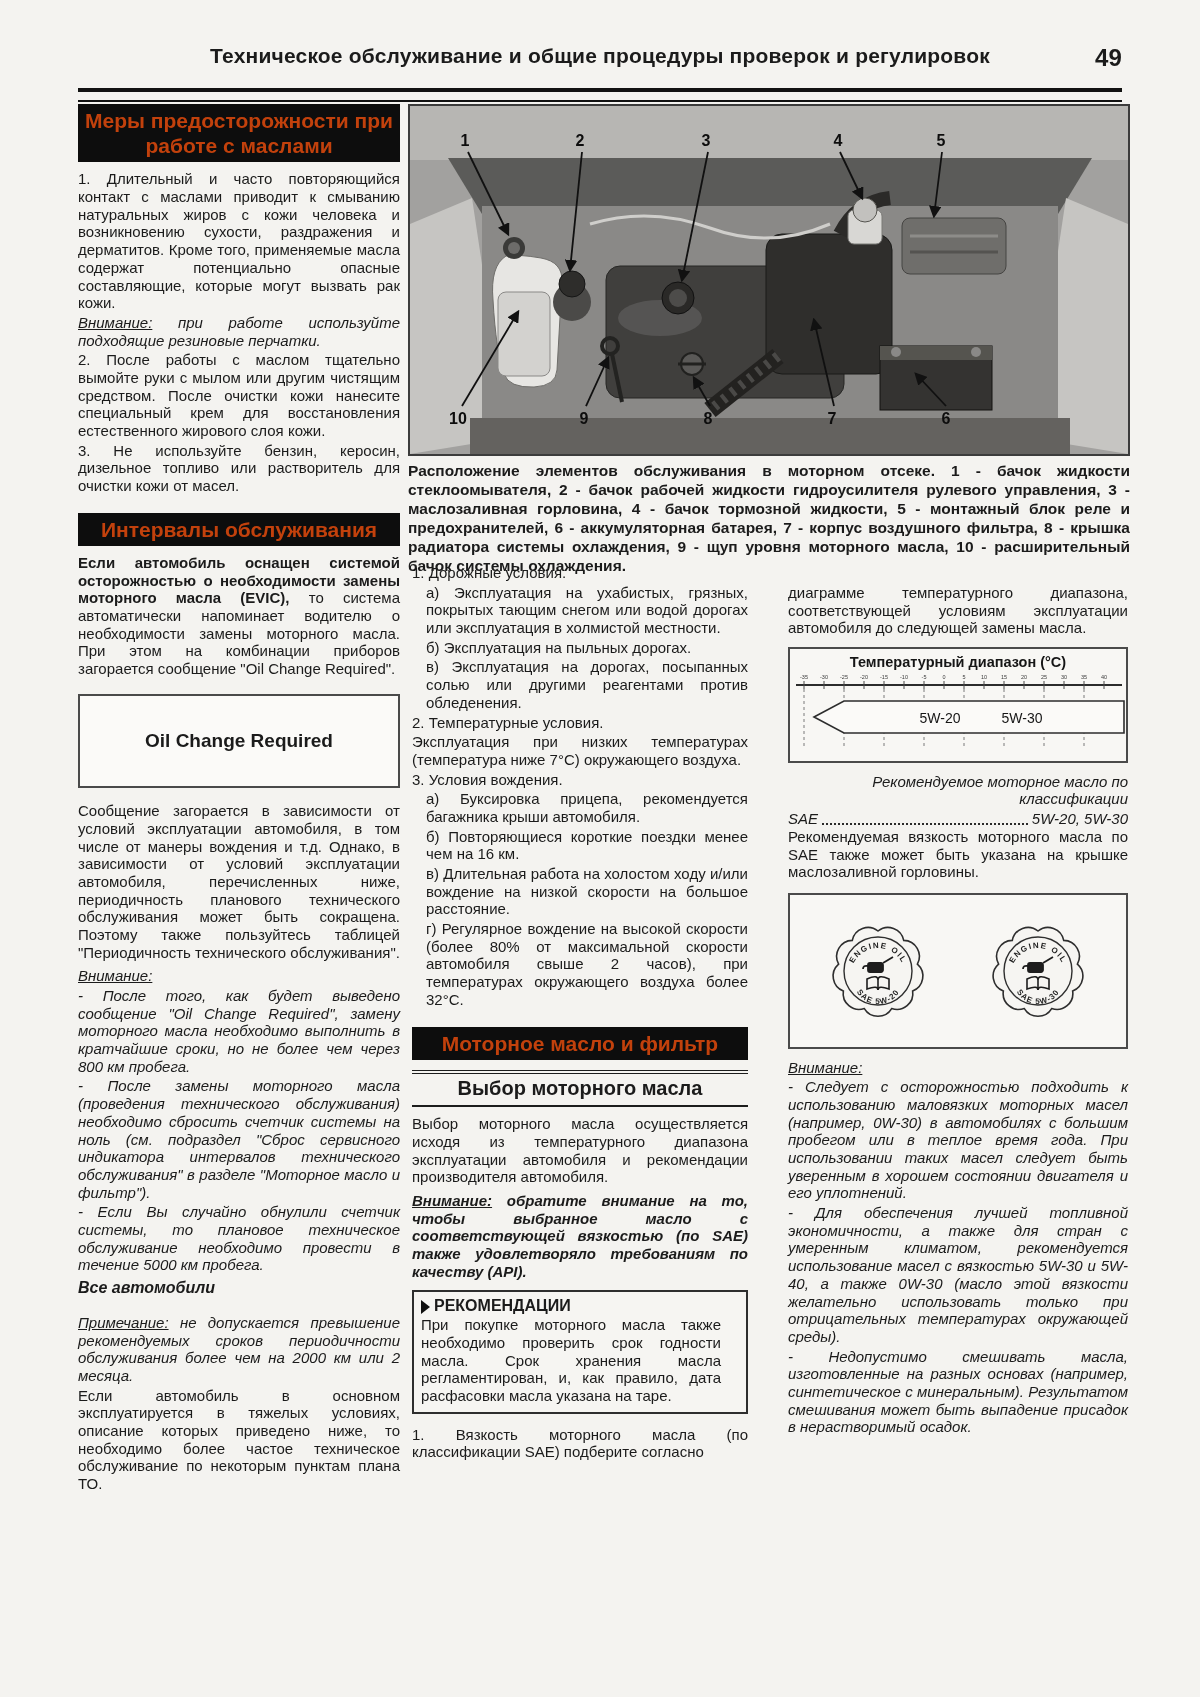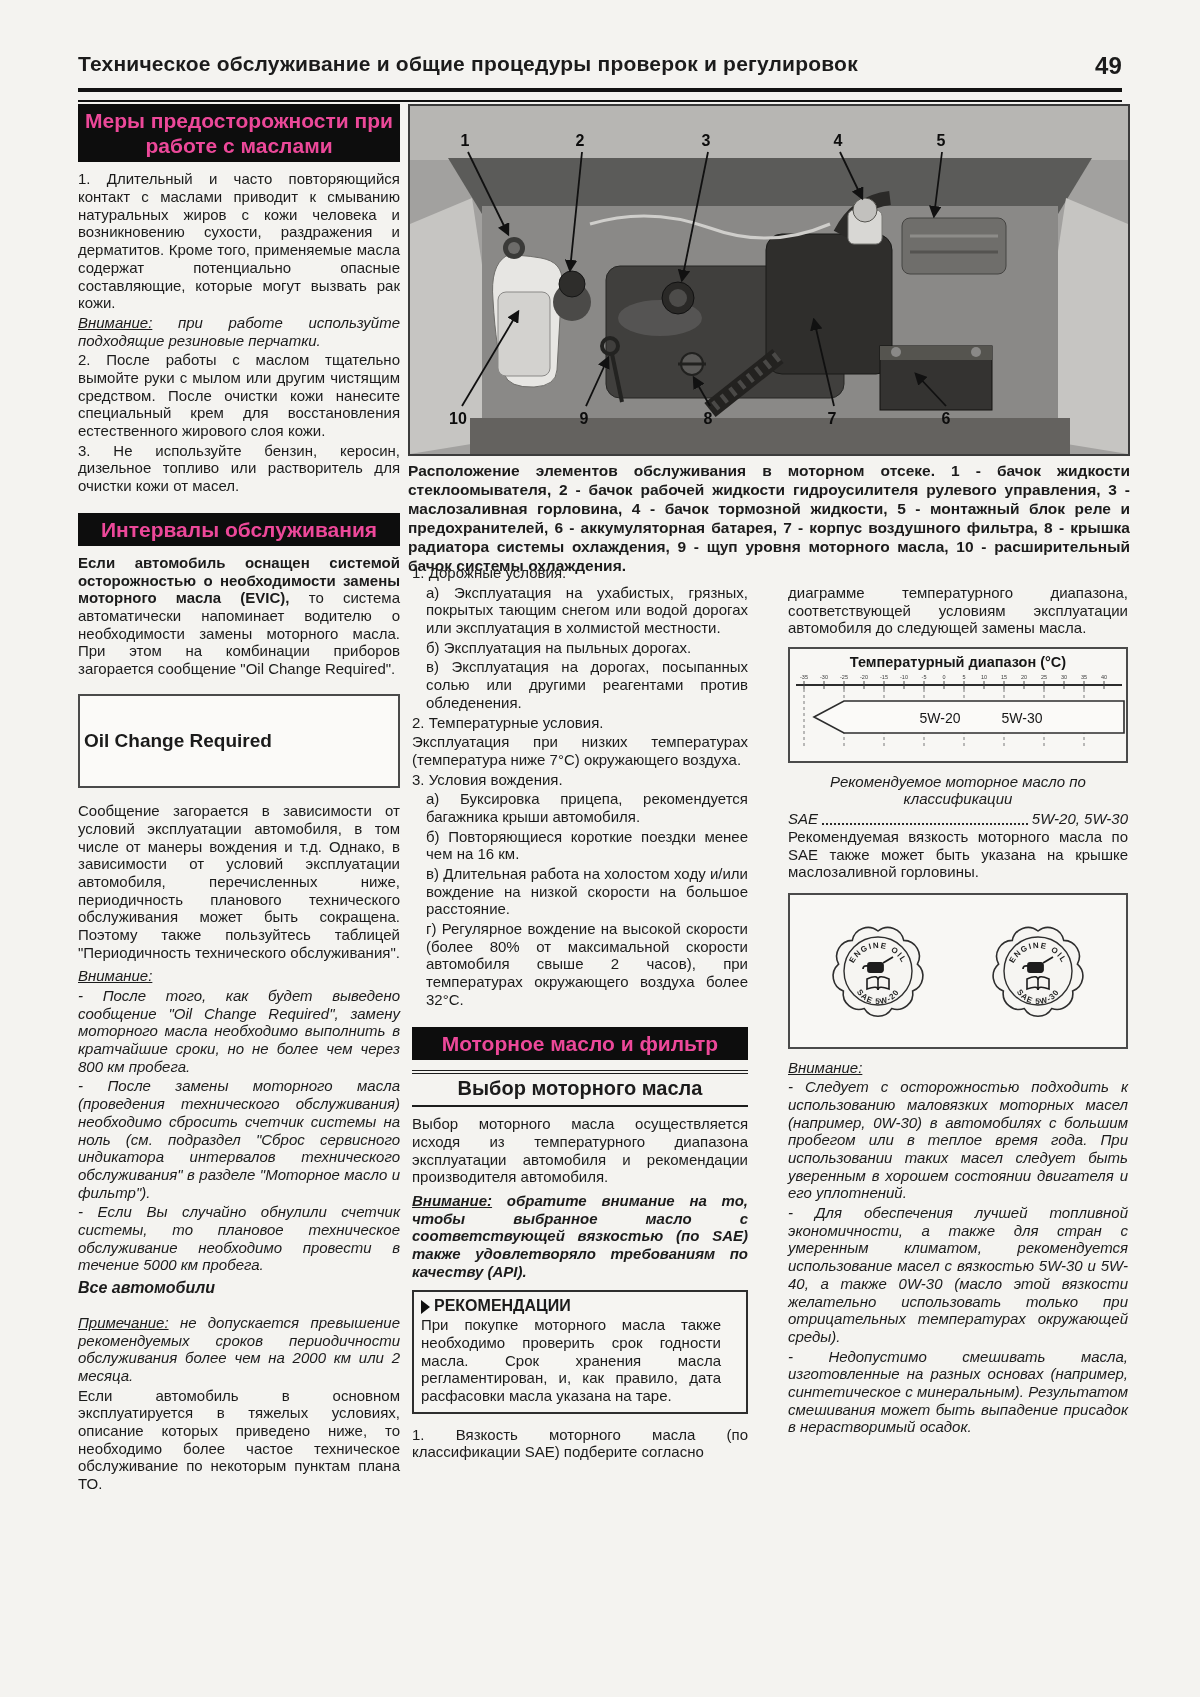--- a/index.html
+++ b/index.html
@@ -3,37 +3,37 @@
 <meta charset="utf-8">
 <style>
   html,body{margin:0;padding:0;background:#d8d6d2;}
   .page{
     position:relative;width:1200px;height:1697px;margin:0 auto;
     background:#f4f3f0;color:#1b1b1b;
     font-family:"Liberation Sans","DejaVu Sans",sans-serif;
     overflow:hidden;
   }
   
-  .hdr{position:absolute;left:78px;top:52px;width:1044px;
+  .hdr{position:absolute;left:78px;top:44px;width:1044px;text-align:center;
        font-size:21px;font-weight:bold;letter-spacing:.2px;}
   .hdr-page{position:absolute;right:0;top:0;font-size:24px;font-weight:bold;}
   .hdr-rule{position:absolute;left:78px;top:88px;width:1044px;height:8px;
        border-top:4px solid #121212;border-bottom:2px solid #121212;}
   
   .col{position:absolute;font-size:15px;line-height:1.18;text-align:justify;}
   .col-left{left:78px;top:104px;width:322px;}
   .col-mid{left:412px;top:564px;width:336px;}
   .col-right{left:788px;top:584px;width:340px;}
-  .blackbox{background:#0d0d0d;color:#ec4899;text-align:center;font-weight:bold;
+  .blackbox{background:#0d0d0d;color:#c2410c;text-align:center;font-weight:bold;
        font-size:21px;line-height:1.2;padding:4px 2px;margin-bottom:8px;}
   p{margin:0 0 2px 0;}
   .it{font-style:italic;}
   .bold{font-weight:bold;}
   .ul{text-decoration:underline;}
-  .msgbox{border:2px solid #4a4a4a;background:#fbfaf8;
+  .msgbox{border:2px solid #4a4a4a;background:#fbfaf8;text-align:center;
        font-weight:bold;font-size:19px;padding:34px 4px;margin:16px 0 14px 0;} .gap16{height:16px;}
   .subhead{margin-top:10px;border-top:4px double #1c1c1c;border-bottom:2px solid #1c1c1c;
        text-align:center;font-weight:bold;font-size:20px;padding:3px 0 5px 0;margin-bottom:8px;}
   .recbox{border:2px solid #2e2e2e;padding:5px 25px 7px 7px;margin:10px 0 12px 0;background:#f6f5f2;}
   .rec-title{font-weight:bold;font-size:16px;display:flex;align-items:center;gap:4px;}
   .rec-tri{width:0;height:0;border-top:7px solid transparent;border-bottom:7px solid transparent;
        border-left:9px solid #101010;display:inline-block;}
   .sub{padding-left:14px;}
   
   .figure{position:absolute;left:408px;top:104px;width:722px;height:352px;
@@ -244,21 +244,21 @@
           <line x1="254" y1="40" x2="254" y2="100"></line>
             <line x1="294" y1="40" x2="294" y2="100"></line>
         </g>
 
         <polygon points="24,68 54,52 334,52 334,84 54,84" fill="#fbfaf8" stroke="#2c2c2c" stroke-width="1.6"></polygon>
         <text x="150" y="74" text-anchor="middle" font-size="14" fill="#161616">5W-20</text>
         <text x="232" y="74" text-anchor="middle" font-size="14" fill="#161616">5W-30</text>
       </svg>
     </div>
 
-    <p class="it" style="text-align:center;">Рекомендуемое моторное масло по классификации</p>
+    <p class="it" style="text-align:right;">Рекомендуемое моторное масло по классификации</p>
     <div class="saeline">
       <span>SAE</span>
       <span class="dots"></span>
       <span>5W-20, 5W-30</span>
     </div>
     <p>Рекомендуемая вязкость моторного масла по SAE также может быть указана на крышке маслозаливной горловины.</p>
 
     <div class="capsbox">
       <svg width="336" height="148" viewBox="0 0 336 148">
         <defs>

